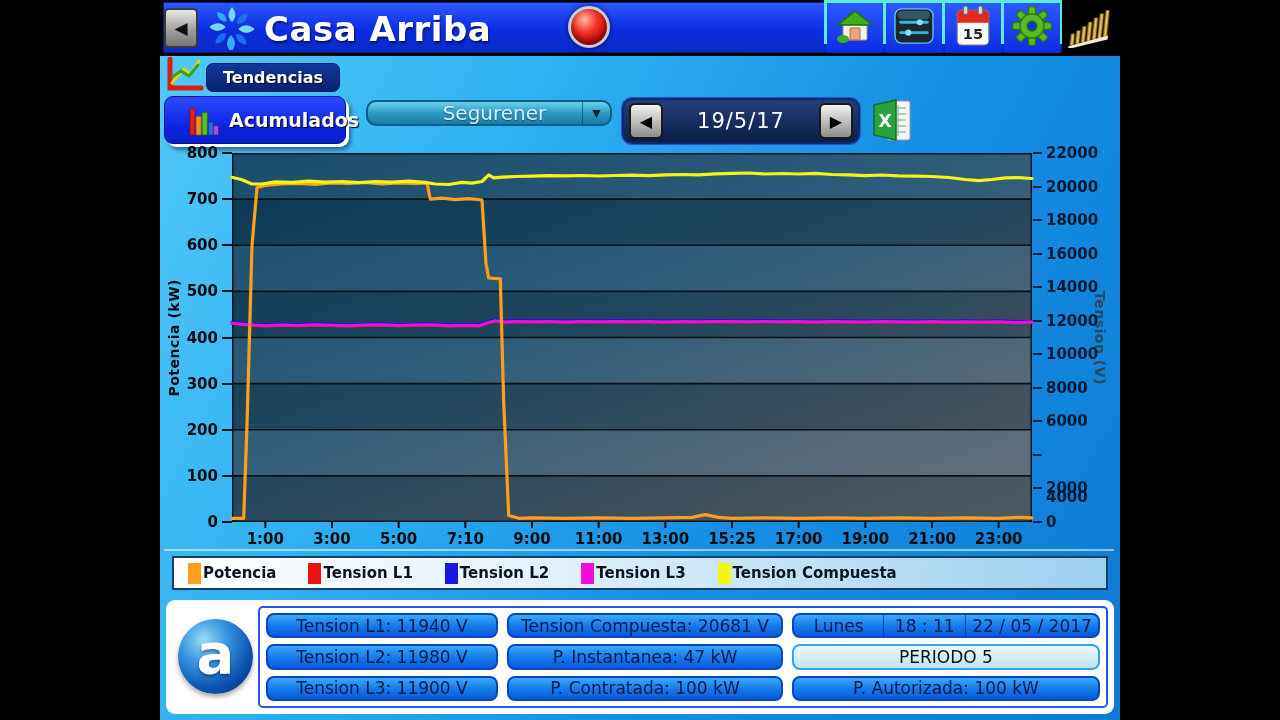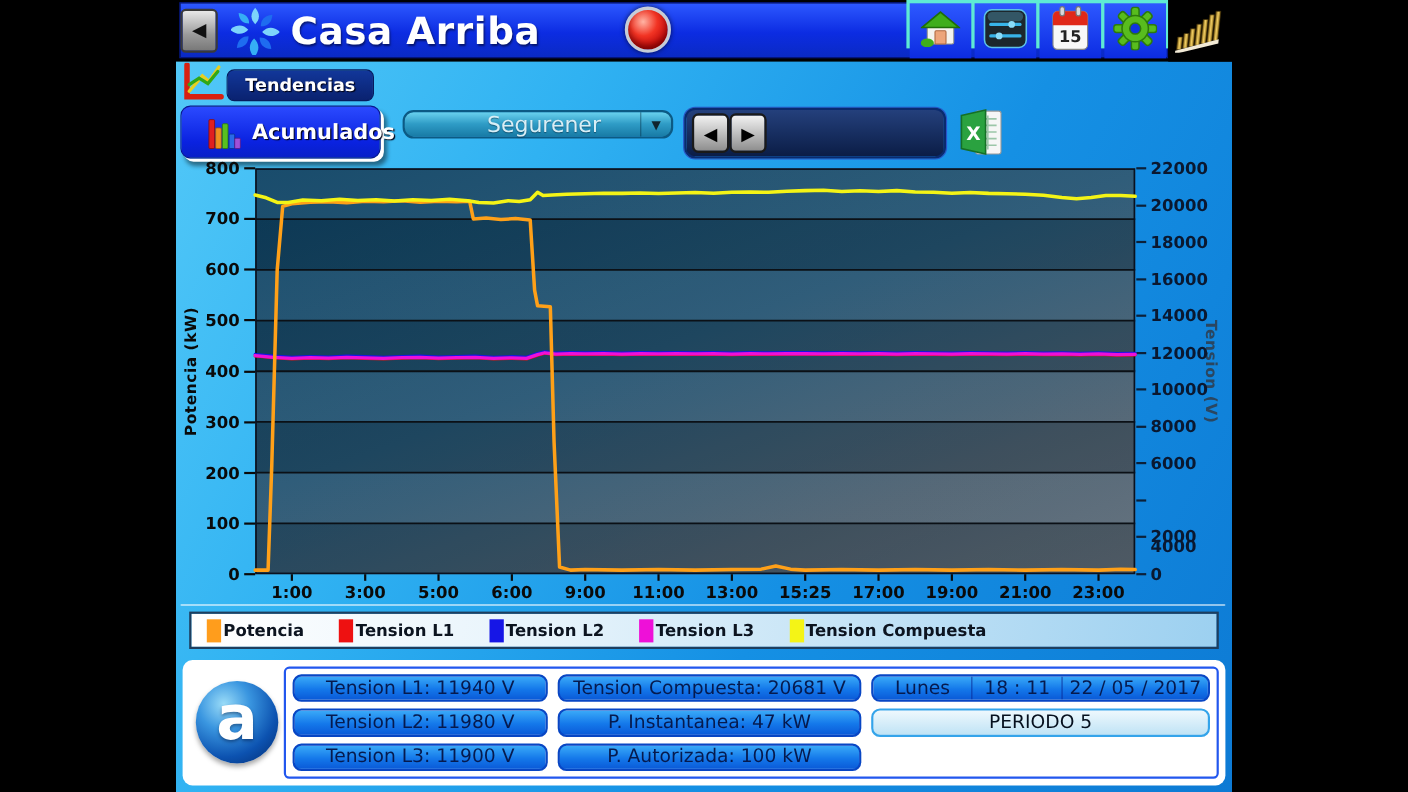--- a/index.html
+++ b/index.html
@@ -235,20 +235,21 @@
 
     <div class="select">
       <span class="val">Segurener</span>
       <span class="arrow">▼</span>
     </div>
 
     <div class="date-nav">
       <div class="nav-arrow">
         <span>◀</span>
       </div>
+      <div class="dval">19/5/17</div>
       <div class="nav-arrow">
         <span>▶</span>
       </div>
     </div>
 
     <div class="excel-btn">
       <span>
         <svg width="40" height="44" viewBox="0 0 40 44">
           <rect x="15" y="3" width="23" height="39" rx="2" fill="#f6f6f6" stroke="#999"></rect>
           <path d="M19,10 h15 M19,16 h15 M19,22 h15 M19,28 h15 M19,34 h15" stroke="#9bc6a8" stroke-width="1.5"></path>
@@ -338,21 +339,21 @@
             <polyline points="0.0,169.2 16.7,170.7 33.3,171.8 50.0,171.1 66.7,171.6 83.3,170.7 100.0,171.2 116.7,171.8 133.3,171.1 150.0,170.7 166.7,171.6 183.3,171.1 200.0,170.7 216.7,171.8 233.3,171.2 246.7,171.8 256.7,168.4 263.3,166.7 273.3,167.9 286.7,167.4 300.0,167.7 316.7,167.4 333.3,167.9 350.0,167.6 366.7,167.7 383.3,167.4 400.0,167.7 416.7,167.6 433.3,167.9 450.0,167.6 466.7,167.7 483.3,167.4 500.0,167.6 516.7,167.7 533.3,167.4 550.0,167.7 566.7,167.6 583.3,167.9 600.0,167.6 616.7,167.7 633.3,167.9 650.0,167.6 666.7,167.7 683.3,167.9 700.0,167.6 716.7,167.9 733.3,167.7 750.0,168.1 766.7,167.7 783.3,168.4 800.0,168.1" fill="none" stroke="#1616e6" stroke-width="2.8" stroke-linejoin="round" stroke-linecap="round"></polyline>
             <polyline points="0.0,170.2 16.7,171.8 33.3,172.8 50.0,172.1 66.7,172.6 83.3,171.8 100.0,172.3 116.7,172.8 133.3,172.1 150.0,171.8 166.7,172.6 183.3,172.1 200.0,171.8 216.7,172.8 233.3,172.3 246.7,172.8 256.7,169.4 263.3,167.7 273.3,168.9 286.7,168.4 300.0,168.7 316.7,168.4 333.3,168.9 350.0,168.6 366.7,168.7 383.3,168.4 400.0,168.7 416.7,168.6 433.3,168.9 450.0,168.6 466.7,168.7 483.3,168.4 500.0,168.6 516.7,168.7 533.3,168.4 550.0,168.7 566.7,168.6 583.3,168.9 600.0,168.6 616.7,168.7 633.3,168.9 650.0,168.6 666.7,168.7 683.3,168.9 700.0,168.6 716.7,168.9 733.3,168.7 750.0,169.1 766.7,168.7 783.3,169.4 800.0,169.1" fill="none" stroke="#ee10d8" stroke-width="3" stroke-linejoin="round" stroke-linecap="round"></polyline>
             <polyline points="0.0,365.3 11.7,365.3 15.0,272.1 20.0,92.3 25.0,34.6 33.3,32.3 50.0,30.9 66.7,30.4 83.3,31.4 100.0,30.0 116.7,30.4 133.3,29.5 150.0,30.9 166.7,30.0 183.3,30.4 195.0,30.0 198.3,46.1 210.0,45.2 223.3,46.6 236.7,45.7 250.0,47.0 254.0,110.7 256.7,125.0 268.3,125.9 271.7,249.1 276.7,362.5 286.7,365.3 300.0,364.8 333.3,365.3 366.7,364.8 400.0,365.3 433.3,364.8 460.0,364.4 473.3,361.6 486.7,364.4 500.0,365.3 533.3,364.8 566.7,365.3 600.0,364.8 633.3,365.3 666.7,364.8 700.0,365.3 733.3,364.8 766.7,365.3 786.7,364.4 800.0,364.8" fill="none" stroke="#ffa018" stroke-width="3.2" stroke-linejoin="round" stroke-linecap="round"></polyline>
             <polyline points="0.0,24.3 10.0,26.8 20.0,31.0 30.0,31.0 43.3,28.8 60.0,29.4 76.7,28.2 93.3,29.2 110.0,28.5 126.7,29.7 143.3,28.5 160.0,29.2 176.7,28.2 193.3,29.4 203.3,31.0 216.7,31.5 230.0,29.4 240.0,30.2 250.0,28.5 256.7,21.8 261.7,24.8 270.0,24.2 283.3,23.5 300.0,23.1 316.7,22.6 333.3,22.8 350.0,22.5 366.7,23.0 383.3,22.5 400.0,22.1 416.7,22.6 433.3,21.8 450.0,21.5 466.7,21.8 483.3,20.8 500.0,20.3 516.7,20.0 533.3,21.0 550.0,20.5 566.7,21.0 583.3,20.3 600.0,21.5 616.7,21.8 633.3,22.6 650.0,22.0 666.7,22.8 683.3,23.1 700.0,23.5 716.7,24.5 733.3,26.5 746.7,27.7 760.0,26.5 773.3,24.8 786.7,24.7 800.0,25.5" fill="none" stroke="#f4f416" stroke-width="3.2" stroke-linejoin="round" stroke-linecap="round"></polyline>
           </svg>
       </div>
       <div class="x-ticks" id="x-ticks">
           <span style="left: 33.3333px;">1:00</span>
           <span style="left: 100px;">3:00</span>
           <span style="left: 166.667px;">5:00</span>
-          <span style="left: 233.333px;">6:00</span>
+          <span style="left: 233.333px;">7:10</span>
           <span style="left: 300px;">9:00</span>
           <span style="left: 366.667px;">11:00</span>
           <span style="left: 433.333px;">13:00</span>
           <span style="left: 500px;">15:25</span>
           <span style="left: 566.667px;">17:00</span>
           <span style="left: 633.333px;">19:00</span>
           <span style="left: 700px;">21:00</span>
           <span style="left: 766.667px;">23:00</span>
         </div>
       <div class="chart-sep"></div>
@@ -390,18 +391,19 @@
         <div class="panel">Tension Compuesta: 20681 V</div>
         <div class="panel datetime">
           <span class="seg seg-day">Lunes</span>
           <span class="seg seg-time">18 : 11</span>
           <span class="seg seg-date">22 / 05 / 2017</span>
         </div>
         <div class="panel">Tension L2: 11980 V</div>
         <div class="panel">P. Instantanea: 47 kW</div>
         <div class="panel light">PERIODO 5</div>
         <div class="panel">Tension L3: 11900 V</div>
+        <div class="panel">P. Contratada: 100 kW</div>
         <div class="panel">P. Autorizada: 100 kW</div>
       </div>
     </div>
 
   </div>
 </div>
 
 </body></html>

